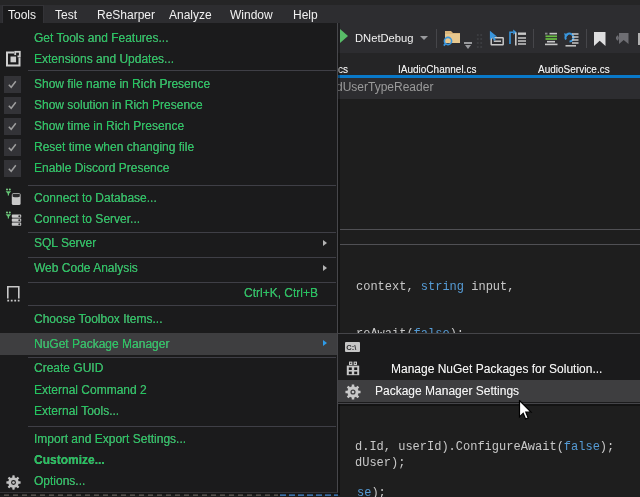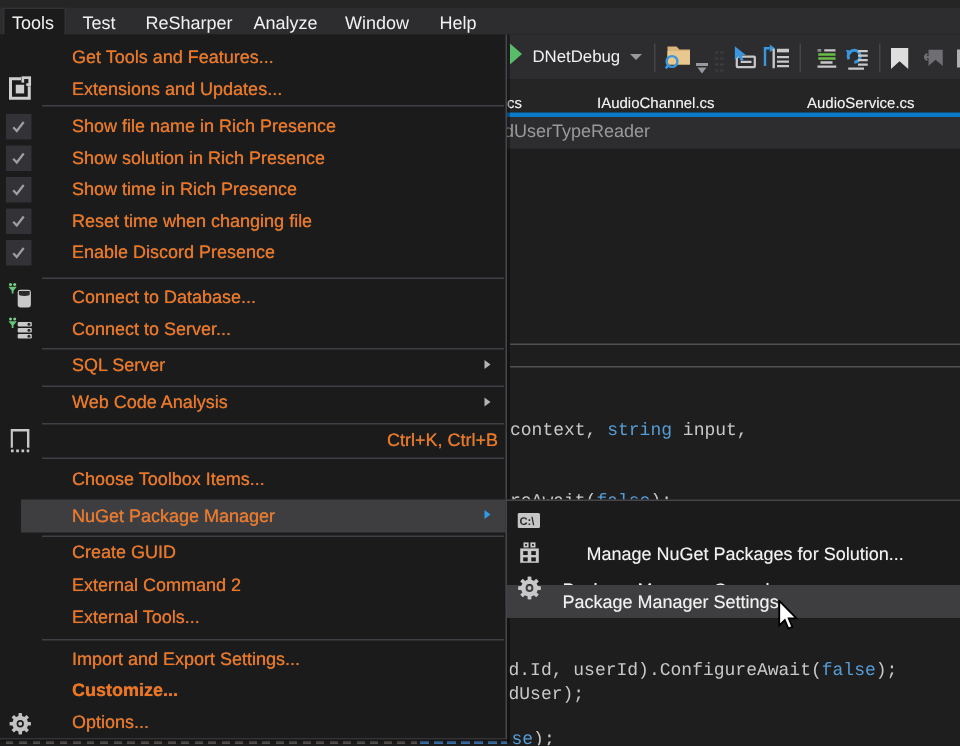--- a/index.html
+++ b/index.html
@@ -13,31 +13,31 @@
   #tabstrip{left:0;top:53px;width:640px;height:22px;background:#252526;}
   #blueline{left:0;top:75px;width:640px;height:2.5px;background:#0979c9;}
   #crumb{left:0;top:77.5px;width:640px;height:21.5px;background:#2d2d30;}
   .mbitem{position:absolute;top:5px;height:20px;line-height:20px;font-size:12px;color:#f1f1f1;}
   #toolsbox{left:2px;top:5px;width:42px;height:18px;background:#1b1b1c;
             border:1px solid #333337;border-bottom:none;box-sizing:border-box;}
   .tab{position:absolute;top:59px;height:22px;line-height:22px;font-size:10px;color:#f1f1f1;text-shadow:0 0 0.5px rgba(241,241,241,0.5);}
   
   .hline{position:absolute;height:1px;background:#505054;}
   .code{position:absolute;font-family:"Liberation Mono",monospace;font-size:12px;
-        color:#c8c8c8;white-space:pre;line-height:14px;}
+        color:#c8c8c8;white-space:pre;line-height:14px;margin-left:16px;}
   .kw{color:#569cd6;}
   
   #menu{left:0;top:23px;width:338px;height:470px;background:#1b1b1c;
         border-right:1px solid #47474b;border-bottom:1px solid #333337;
         box-sizing:border-box;}
   #menushadow{left:338px;top:23px;width:2px;height:472px;background:rgba(0,0,0,0.35);}
   #menushadow2{left:0px;top:493px;width:340px;height:2px;background:rgba(0,0,0,0.25);}
   #subshadow{left:339px;top:404px;width:301px;height:2px;background:rgba(0,0,0,0.35);}
-  .mi{position:absolute;left:14px;width:337px;height:21px;line-height:21px;
-      font-size:12px;color:#f97316;text-shadow:0 0 0.5px rgba(241,241,241,0.55);}
+  .mi{position:absolute;left:0;width:337px;height:21px;line-height:21px;
+      font-size:12px;color:#22c55e;text-shadow:0 0 0.5px rgba(241,241,241,0.55);}
   .mi .t{position:absolute;left:34px;top:0;}
   .mi .sc{position:absolute;right:19px;top:0;}
   .hl{background:#3e3e40;}
   .sep{position:absolute;left:28px;width:308px;height:1px;background:#3f3f46;}
   .chk{position:absolute;left:4px;width:17px;height:17px;background:#333337;}
   .arrow{position:absolute;left:323px;width:0;height:0;border-left:4.5px solid #b4b4b4;
          border-top:3.6px solid transparent;border-bottom:3.6px solid transparent;}
   .arrowblue{border-left-color:#2e9be8;}
   
   #submenu{left:337px;top:333px;width:303px;height:71px;background:#1b1b1c;
@@ -294,21 +294,21 @@
       <rect x="3" y="0.6" width="3.4" height="3.4" fill="#c8c8c8"></rect>
       <rect x="7.6" y="0.6" width="3.4" height="3.4" fill="#c8c8c8"></rect>
       <rect x="4.1" y="1.7" width="1.2" height="1.2" fill="#1b1b1c"></rect>
       <rect x="8.7" y="1.7" width="1.2" height="1.2" fill="#1b1b1c"></rect>
       <rect x="0.8" y="4.6" width="12.4" height="9.6" fill="#c8c8c8"></rect>
       <rect x="2.8" y="6.4" width="3" height="2.6" fill="#1b1b1c"></rect>
       <rect x="8.2" y="6.4" width="3" height="2.6" fill="#1b1b1c"></rect>
       <rect x="2.8" y="10.6" width="3" height="2.6" fill="#1b1b1c"></rect>
       <rect x="8.2" y="10.6" width="3" height="2.6" fill="#1b1b1c"></rect>
     </svg>
-    <div class="smi hl" style="left:338px;top:390px;">
+    <div class="smi hl" style="left:338px;top:380px;">
         <span class="t">Package Manager Settings</span>
       </div>
     <svg class="abs" style="left:345px;top:384px;" width="16" height="16" viewBox="0 0 16 16">
       <path fill="#c8c8c8" fill-rule="evenodd" d="M15.50,6.75 A7.6,7.6 0 0 1 15.50,9.25 L13.46,9.26 A5.6,5.6 0 0 1 12.75,10.97 L14.19,12.41 A7.6,7.6 0 0 1 12.41,14.19 L10.97,12.75 A5.6,5.6 0 0 1 9.26,13.46 L9.25,15.50 A7.6,7.6 0 0 1 6.75,15.50 L6.74,13.46 A5.6,5.6 0 0 1 5.03,12.75 L3.59,14.19 A7.6,7.6 0 0 1 1.81,12.41 L3.25,10.97 A5.6,5.6 0 0 1 2.54,9.26 L0.50,9.25 A7.6,7.6 0 0 1 0.50,6.75 L2.54,6.74 A5.6,5.6 0 0 1 3.25,5.03 L1.81,3.59 A7.6,7.6 0 0 1 3.59,1.81 L5.03,3.25 A5.6,5.6 0 0 1 6.74,2.54 L6.75,0.50 A7.6,7.6 0 0 1 9.25,0.50 L9.26,2.54 A5.6,5.6 0 0 1 10.97,3.25 L12.41,1.81 A7.6,7.6 0 0 1 14.19,3.59 L12.75,5.03 A5.6,5.6 0 0 1 13.46,6.74 Z M5.40,8.00 A2.6,2.6 0 1 0 10.60,8.00 A2.6,2.6 0 1 0 5.40,8.00 Z"></path>
       <circle cx="8" cy="8" r="1.3" fill="#c8c8c8"></circle>
     </svg>
   </div>
 
   <svg class="abs" style="left:517.5px;top:400px;" width="16" height="21" viewBox="0 0 16 21">
     <polygon points="1.5,0.5 1.5,16.9 5.2,13.4 7.6,19 10.2,17.9 7.8,12.2 13,12.2" fill="#ffffff" stroke="#000000" stroke-width="1.2"></polygon>

